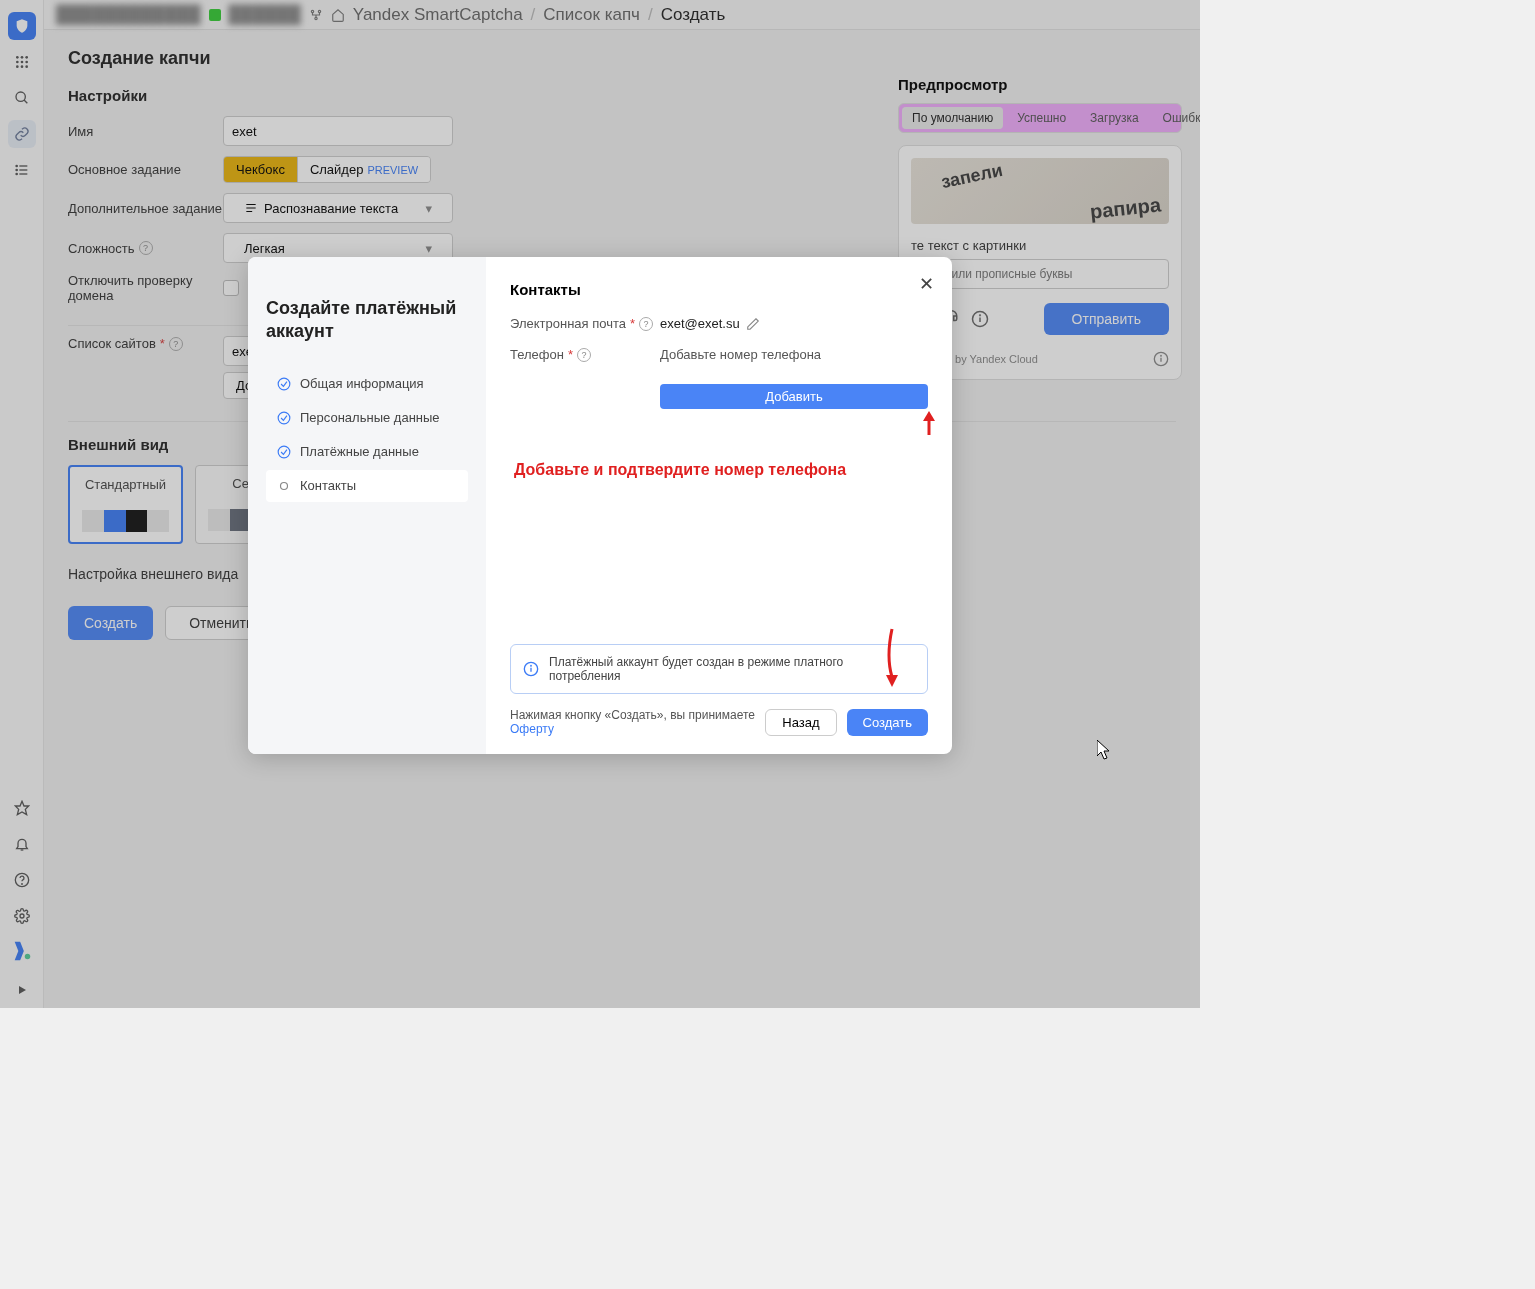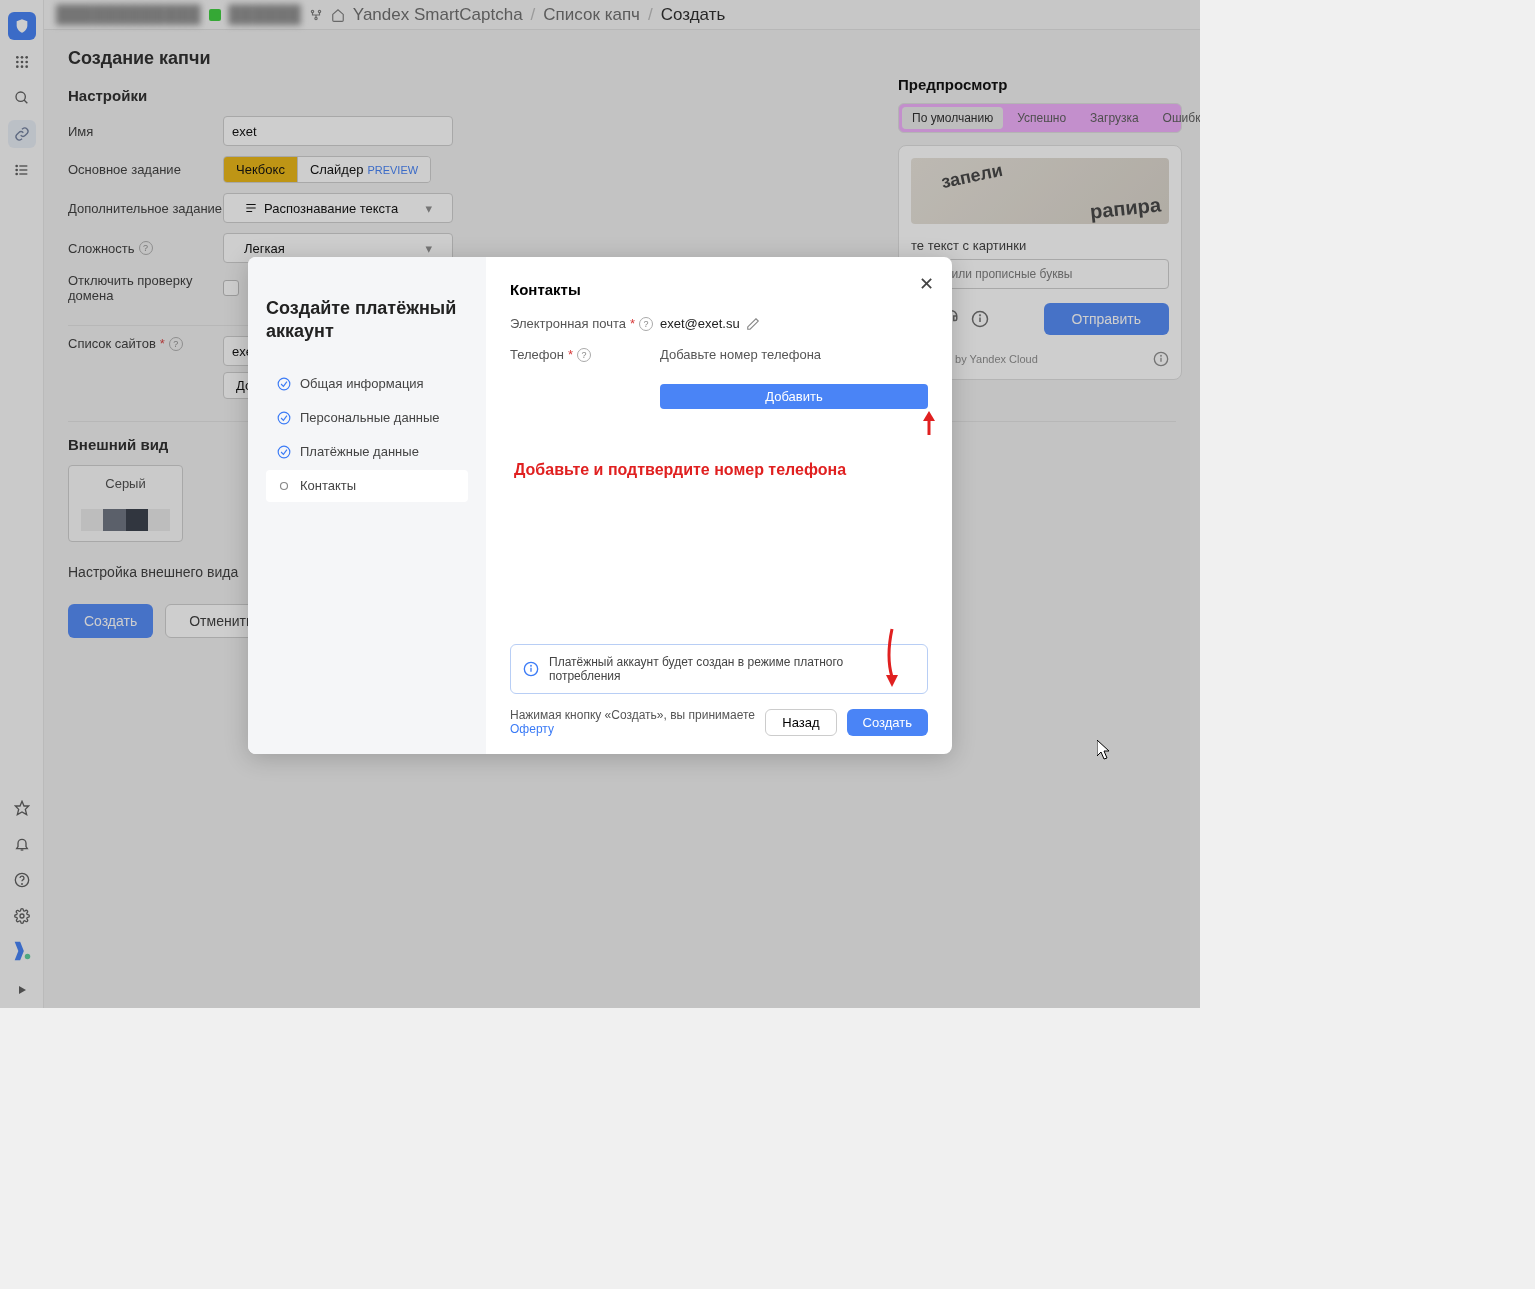--- a/index.html
+++ b/index.html
@@ -278,20 +278,29 @@
       <br>
       <div class="add-link-btn">Добавить</div>
     </div>
   </div>
 
   <div class="divider"></div>
 
   <h2>Внешний вид</h2>
 
   <div class="appearance-cards">
+    <div class="card active">
+      <div class="title">Стандартный</div>
+      <div class="swatch-row">
+        <div class="sw" style="background:#e8e8e8;"></div>
+        <div class="sw" style="background:#3b7bf6;"></div>
+        <div class="sw" style="background:#111;"></div>
+        <div class="sw" style="background:#e8e8e8;"></div>
+      </div>
+    </div>
     <div class="card">
       <div class="title">Серый</div>
       <div class="swatch-row">
         <div class="sw" style="background:#e8e8e8;"></div>
         <div class="sw" style="background:#666d7a;"></div>
         <div class="sw" style="background:#2e3440;"></div>
         <div class="sw" style="background:#e8e8e8;"></div>
       </div>
     </div>
   </div>

